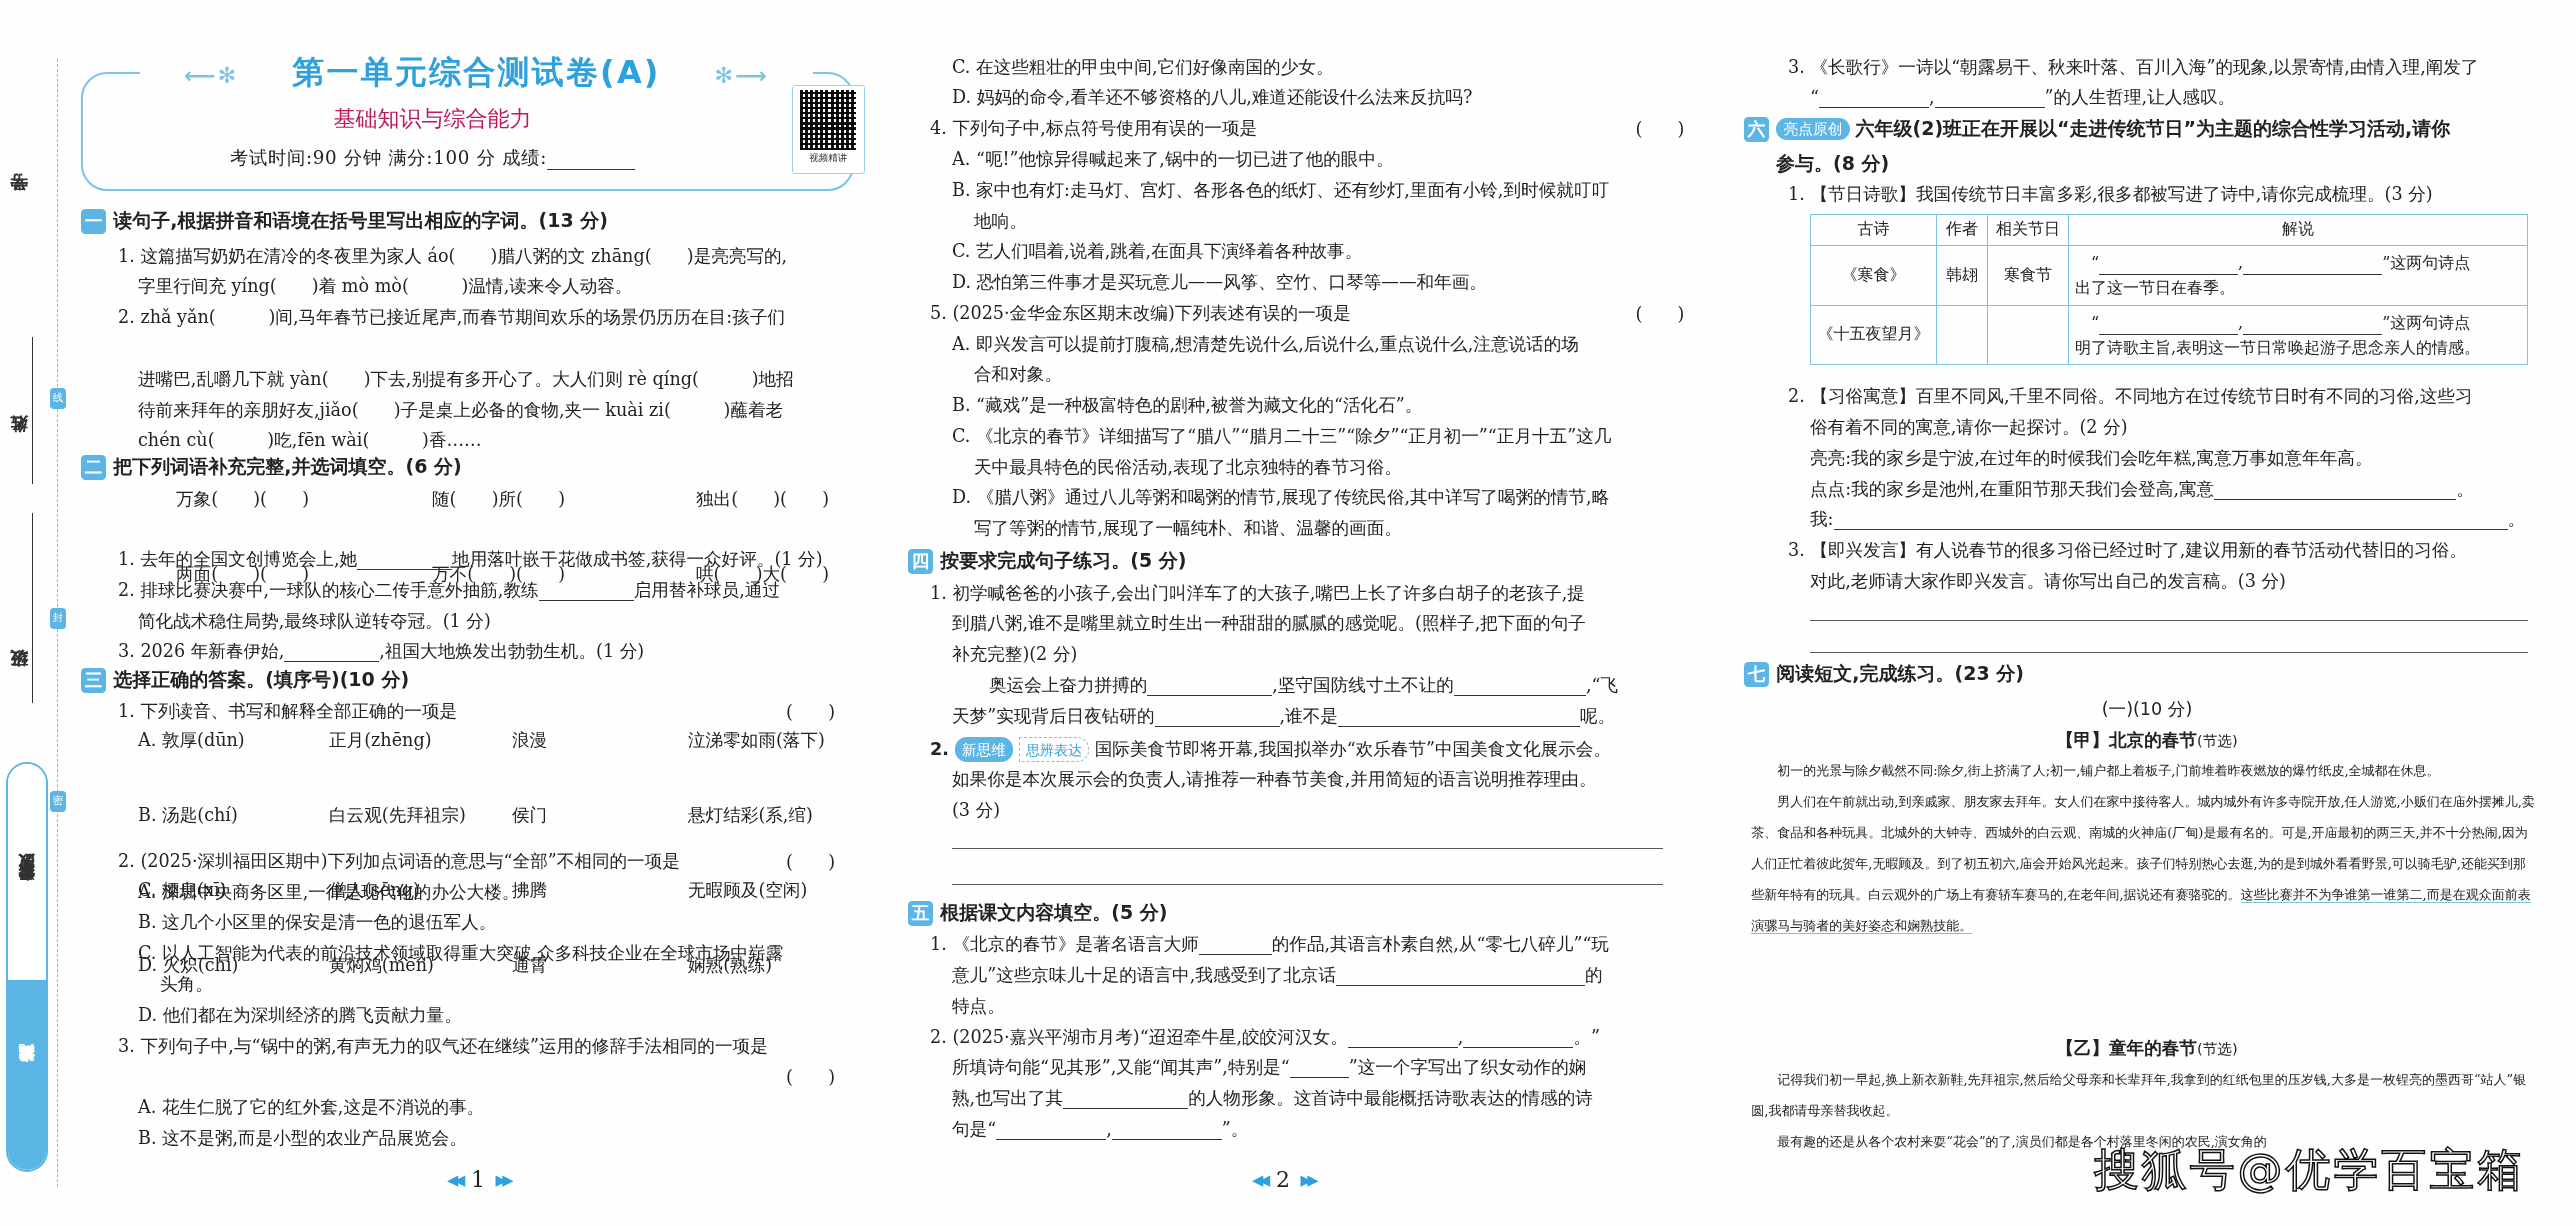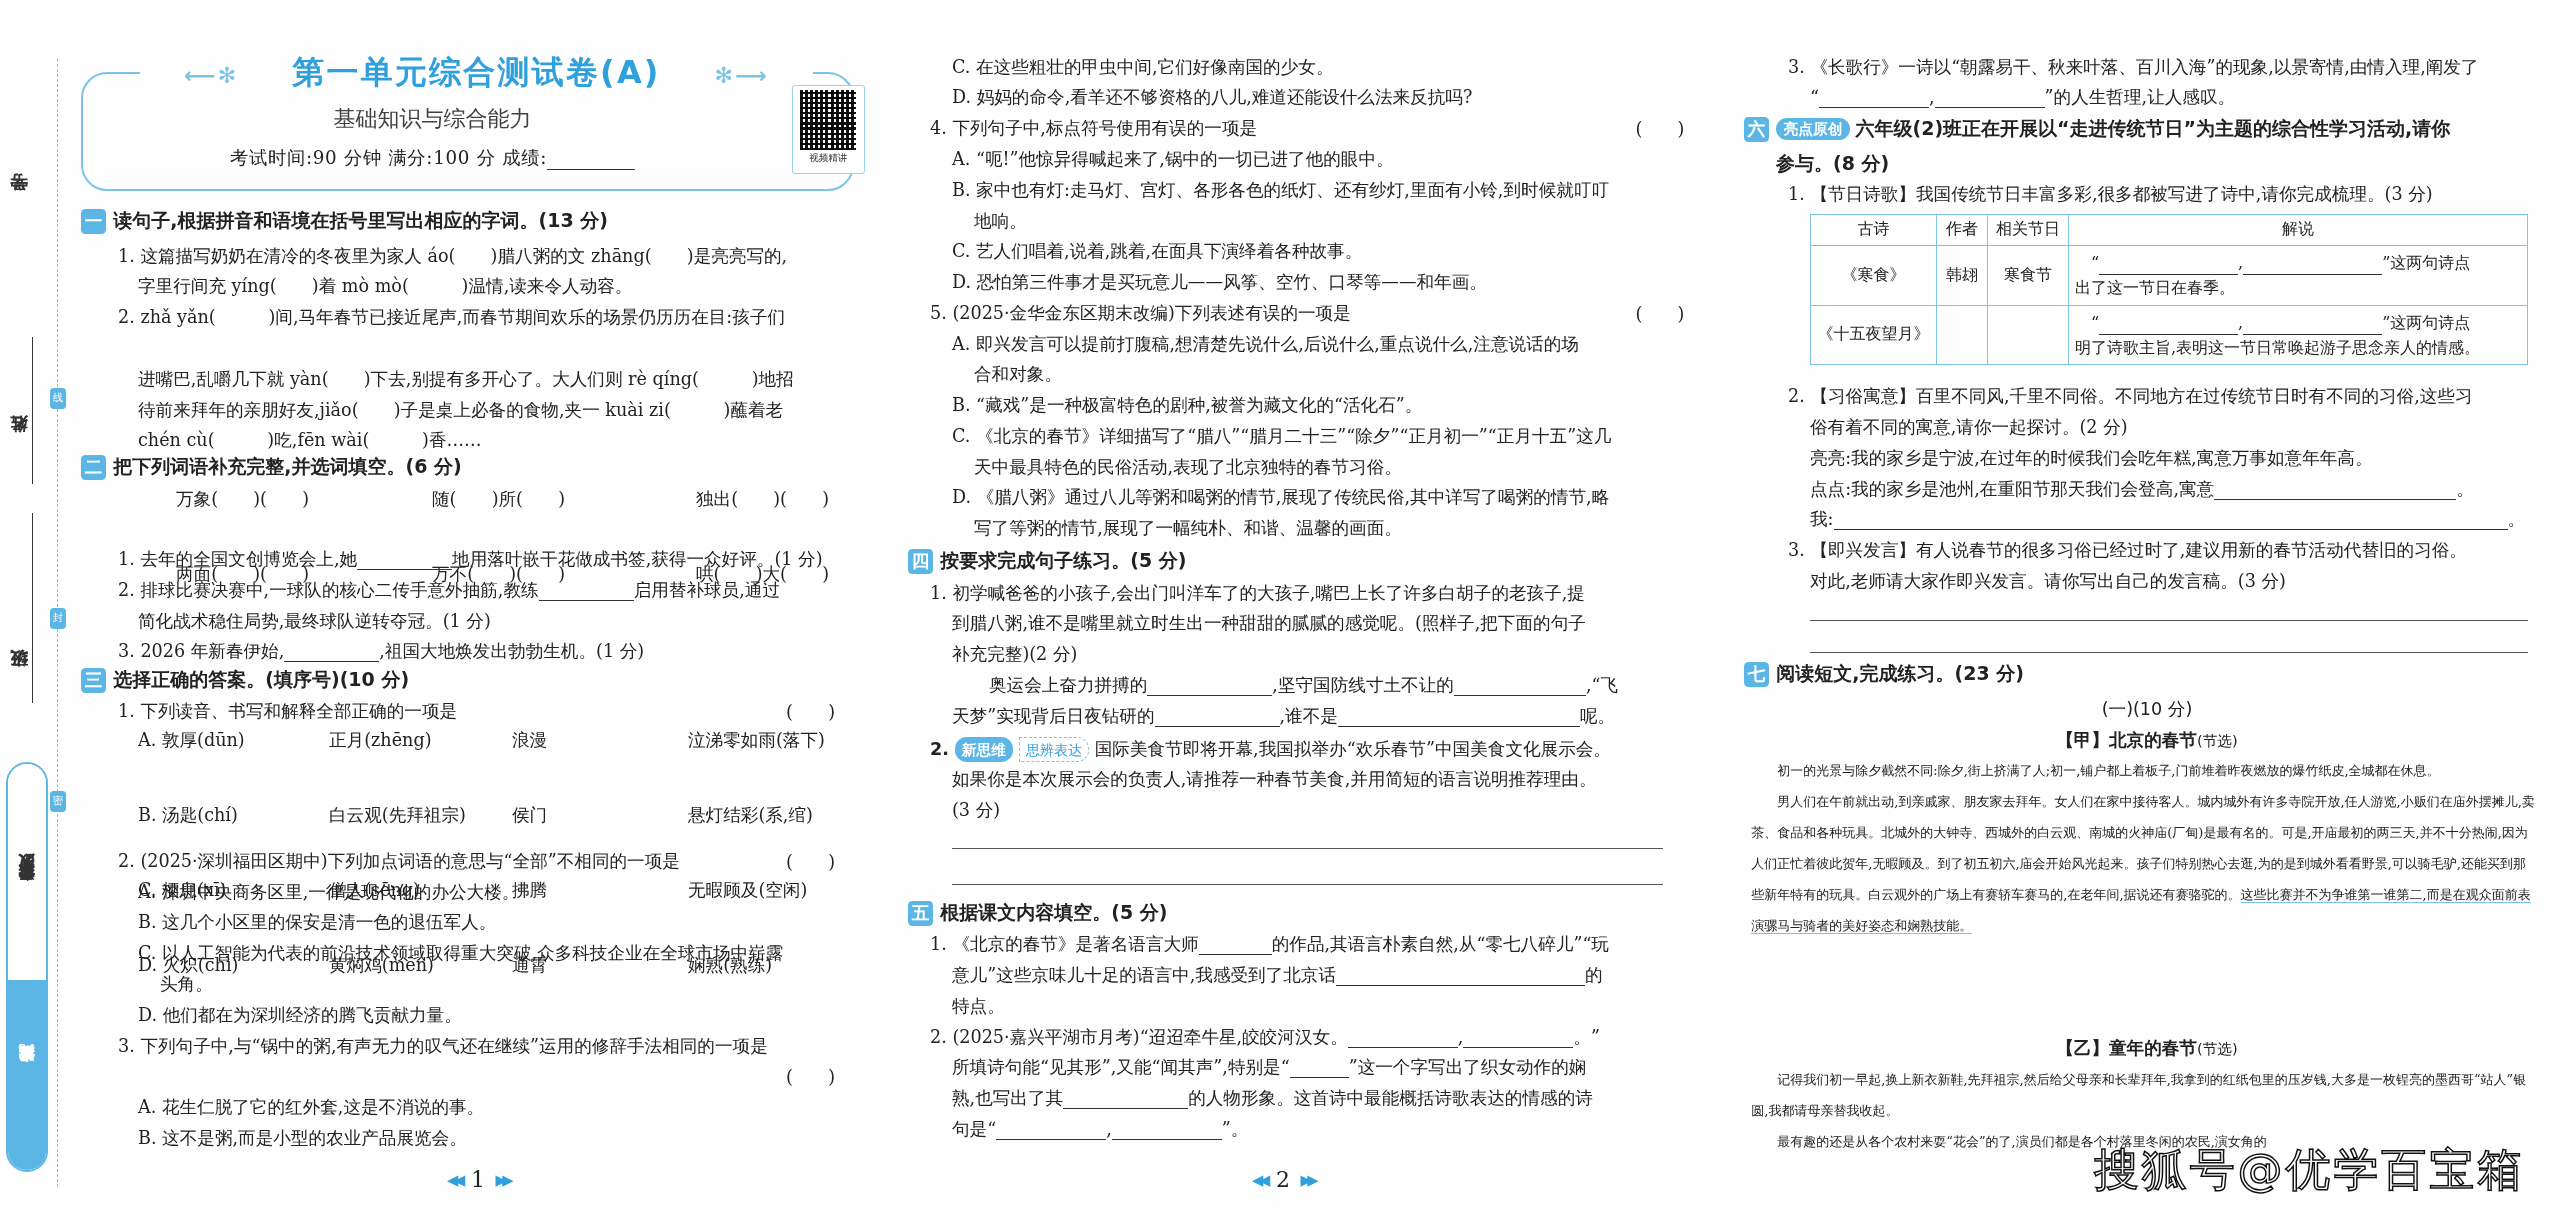--- a/index.html
+++ b/index.html
@@ -20,33 +20,33 @@
   .col { position: absolute; top: 0; height: 1226px; }
   .col1 { left: 81px; width: 791px; }
   .col2 { left: 908px; width: 791px; }
   .col3 { left: 1744px; width: 806px; }
 
   
   .title-box { position: absolute; left: 0; top: 72px; width: 773px; height: 119px; border: 2.9px solid #7cc3e6; border-radius: 26px; }
   .title-main { position: absolute; left: 0; right: 0; top: 48px; text-align: center; font-family: "DejaVu Sans", sans-serif; font-weight: bold; font-size: 32px; color: #2ea0dc; letter-spacing: 2.2px; }
   .title-main span { background: #fefefe; padding: 0 22px; }
   .deco { color: #7cc3e6; font-size: 22px; }
-  .title-sub { position: absolute; left: 0; right: 88px; top: 104px; text-align: center; font-family: Liberation Mono, monospace; font-size: 22px; color: #404040; }
+  .title-sub { position: absolute; left: 0; right: 88px; top: 104px; text-align: center; font-family: Liberation Mono, monospace; font-size: 22px; color: #be185d; }
   .title-meta { position: absolute; left: 0; right: 88px; top: 145px; text-align: center; font-size: 18.3px; letter-spacing: 0.7px; }
   .title-meta .blank { display: inline-block; width: 88px; border-bottom: 1.5px solid #333; }
   .qr { position: absolute; right: 7.3px; top: 85px; width: 73px; height: 89px; border: 1.5px solid #9ad1ee; background: #fff; border-radius: 2.9px; text-align: center; }
   .qr .code { width: 56px; height: 60px; margin: 4.4px auto 1.5px; background:
       repeating-linear-gradient(90deg, #111 0 2.9px, #fff 2.9px 5.1px),
       repeating-linear-gradient(0deg, #111 0 2.2px, #fff 2.2px 5.1px);
       background-blend-mode: multiply; }
   .qr .lbl { font-size: 9.5px; color: #333; }
 
   .sec { position: absolute; left: 0; display: flex; align-items: center; font-family: "DejaVu Sans", sans-serif; font-size: 19px; font-weight: bold; color: #222; }
   .badge { display: inline-flex; align-items: center; justify-content: center; width: 25px; height: 25px; background: #5bb6e6; color: #fff; border-radius: 4.4px; font-size: 17.6px; margin-right: 7.3px; }
-  .pill { display: inline-block; background: #5bb6e6; color: #fff; font-size: 14.7px; border-radius: 11.7px; padding: 1.5px 7.3px; margin-right: 5.9px; font-weight: bold; }
+  .pill { display: inline-block; background: #5bb6e6; color: #fff; font-size: 14.7px; border-radius: 11.7px; padding: 1.5px 7.3px; margin-right: 5.9px; font-weight: normal; }
   .pill2 { display: inline-block; border: 1.5px dashed #7cc3e6; color: #2ea0dc; font-size: 14px; border-radius: 0 11.7px 11.7px 0; padding: 0.7px 5.9px; margin-right: 5.9px; font-family: "DejaVu Serif", serif; }
 
   .line { position: absolute; font-size: 17.6px; line-height: 22px; white-space: nowrap; color: #222; }
   .num { font-weight: bold; font-family: "DejaVu Sans", sans-serif; }
   .paren { position: absolute; right: 0; font-size: 17.6px; }
   .blank { display: inline-block; border-bottom: 1.5px solid #333; height: 17.6px; vertical-align: bottom; }
   .rule { position: absolute; border-bottom: 1.5px solid #555; }
   .opts { position: absolute; display: grid; font-size: 17.6px; line-height: 31px; gap: 44px; }
 
   .pager { position: absolute; bottom: 34px; font-size: 22px; color: #222; display: flex; align-items: center; gap: 10.3px; }

